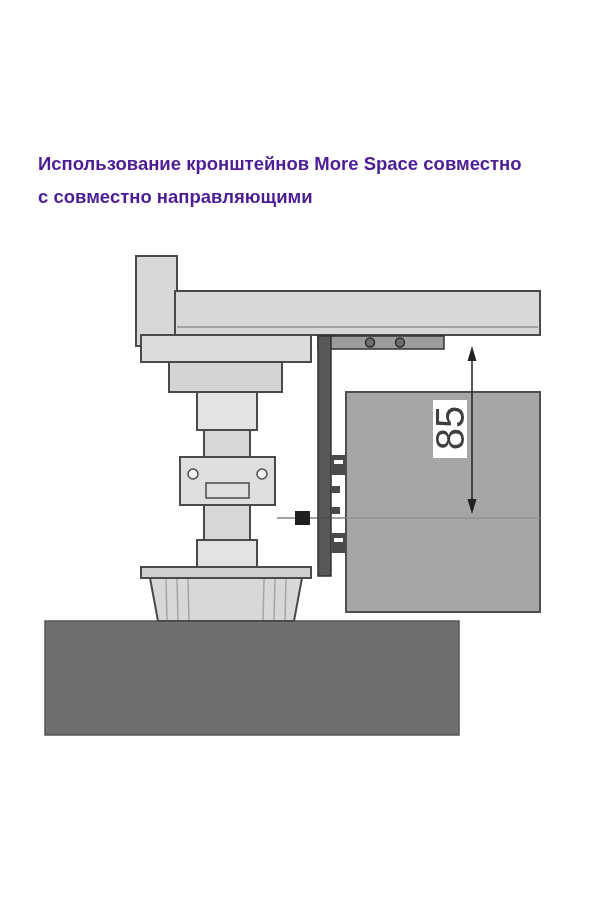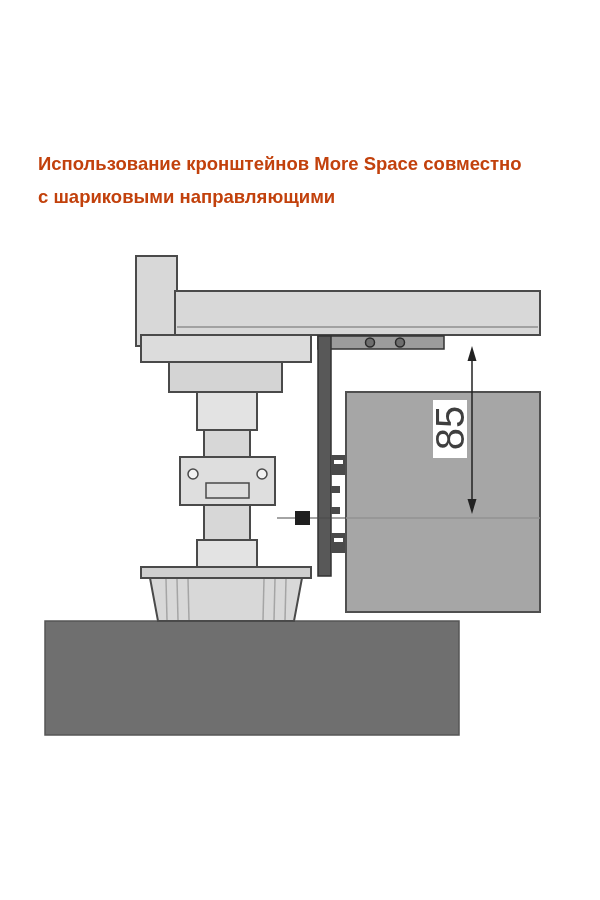--- a/index.html
+++ b/index.html
@@ -10,35 +10,35 @@
     position: relative;
     overflow: hidden;
   }
   .page-title {
     position: absolute;
     left: 38px; top: 147px;
     width: 540px;
     font-weight: bold;
     font-size: 18.5px;
     line-height: 33px;
-    color: #c2410c;
+    color: #4c1d95;
   }
   .diagram-svg {
     position: absolute;
     left: 0; top: 0;
   }
 </style>
 </head>
 <body>
 
 <div>
 
   <div class="page-title">
     <div>Использование кронштейнов More Space совместно</div>
-    <div>с шариковыми направляющими</div>
+    <div>с совместно направляющими</div>
   </div>
 
   <svg class="diagram-svg" width="600" height="900" viewBox="0 0 600 900">
 
     <g>
       <rect x="45" y="621" width="414" height="114" stroke="#565656" stroke-width="1.5" fill="#6f6f6f"></rect>
     </g>
 
     <g>
       <rect x="136" y="256" width="41" height="90" fill="#d8d8d8" stroke="#4a4a4a" stroke-width="2"></rect>

